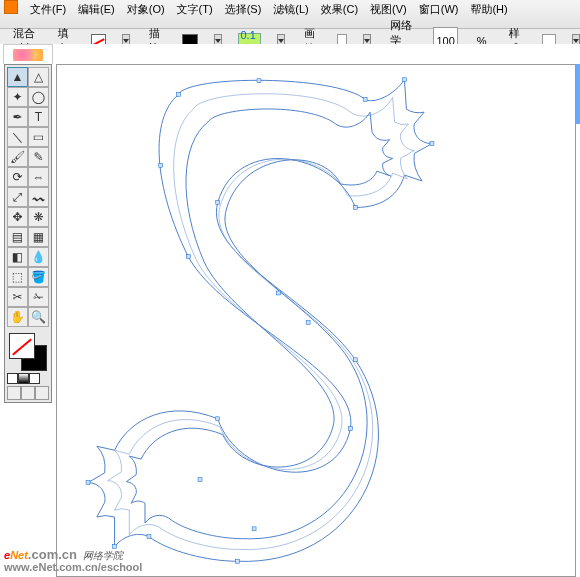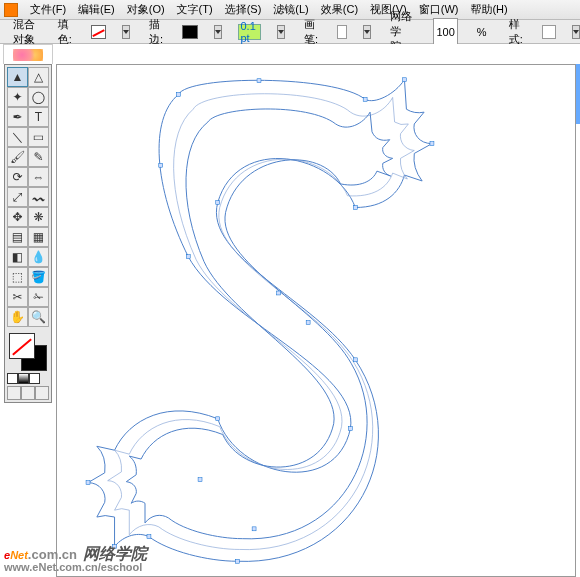--- a/index.html
+++ b/index.html
@@ -1,19 +1,19 @@
 <!DOCTYPE html>
 <html><head>
 <meta charset="utf-8">
 <style>
 * { margin: 0; padding: 0; box-sizing: border-box; font-family: "Microsoft YaHei", Arial, sans-serif; font-size: 11px; }
 body { width: 580px; height: 577px; background: #fff; overflow: hidden; position: relative; }
 
 
-.menubar { height: 20px; background: linear-gradient(#f4f4f4, #e4e4e4); display: flex; align-items: center; padding-left: 4px; border-bottom: 1px solid #bbb; }
+.menubar { height: 29px; background: linear-gradient(#f4f4f4, #e4e4e4); display: flex; align-items: flex-start; padding-left: 4px; border-bottom: 1px solid #bbb; }
 .app-icon { width: 14px; height: 14px; background: #ff7b00; margin-right: 6px; border: 1px solid #c60; }
 .menubar span { padding: 2px 6px; cursor: default; }
 
 
 .optbar { height: 24px; background: #ececec; border-bottom: 1px solid #bbb; display: flex; align-items: center; padding-left: 10px; gap: 16px; }
 .optbar .label { margin: 0 3px; }
 .swatch { width: 28px; height: 14px; border: 1px solid #666; background: #fff; position: relative; }
 .swatch.none::after { content: ""; position: absolute; left: 0; top: 50%; width: 100%; border-top: 2px solid red; transform: rotate(-28deg); }
 .swatch.black { background: #000; }
 .dd { width: 10px; height: 14px; background: #ddd; border: 1px solid #888; display: flex; align-items: center; justify-content: center; }
@@ -46,21 +46,21 @@
 .ms { width: 11px; height: 11px; border: 1px solid #333; }
 .screen-row { display: flex; margin-top: 2px; }
 .sr { width: 15px; height: 14px; border: 1px solid #999; background: #eee; }
 
 
 .watermark { position: absolute; bottom: 4px; left: 4px; font-size: 22px; font-weight: bold; font-style: italic; }
 .watermark .e { color: #e00; }
 .watermark .net { color: #ff8c00; }
 .watermark .com { color: #888; font-size: 13px; font-style: normal; font-weight: bold; }
 .watermark .sub { color: #888; font-size: 11px; font-style: normal; display: block; margin-top: -4px; }
-.watermark .cn { color: #555; font-size: 16px; font-weight: bold; }
+.watermark .cn { color: #555; font-size: 10px; font-weight: normal; }
 
 .anchor { fill: #cdf; stroke: #06c; stroke-width: 0.5; }
 </style>
 </head>
 <body>
 
 <div class="menubar">
   <div class="app-icon"></div>
   <span>文件(F)</span>
   <span>编辑(E)</span>

